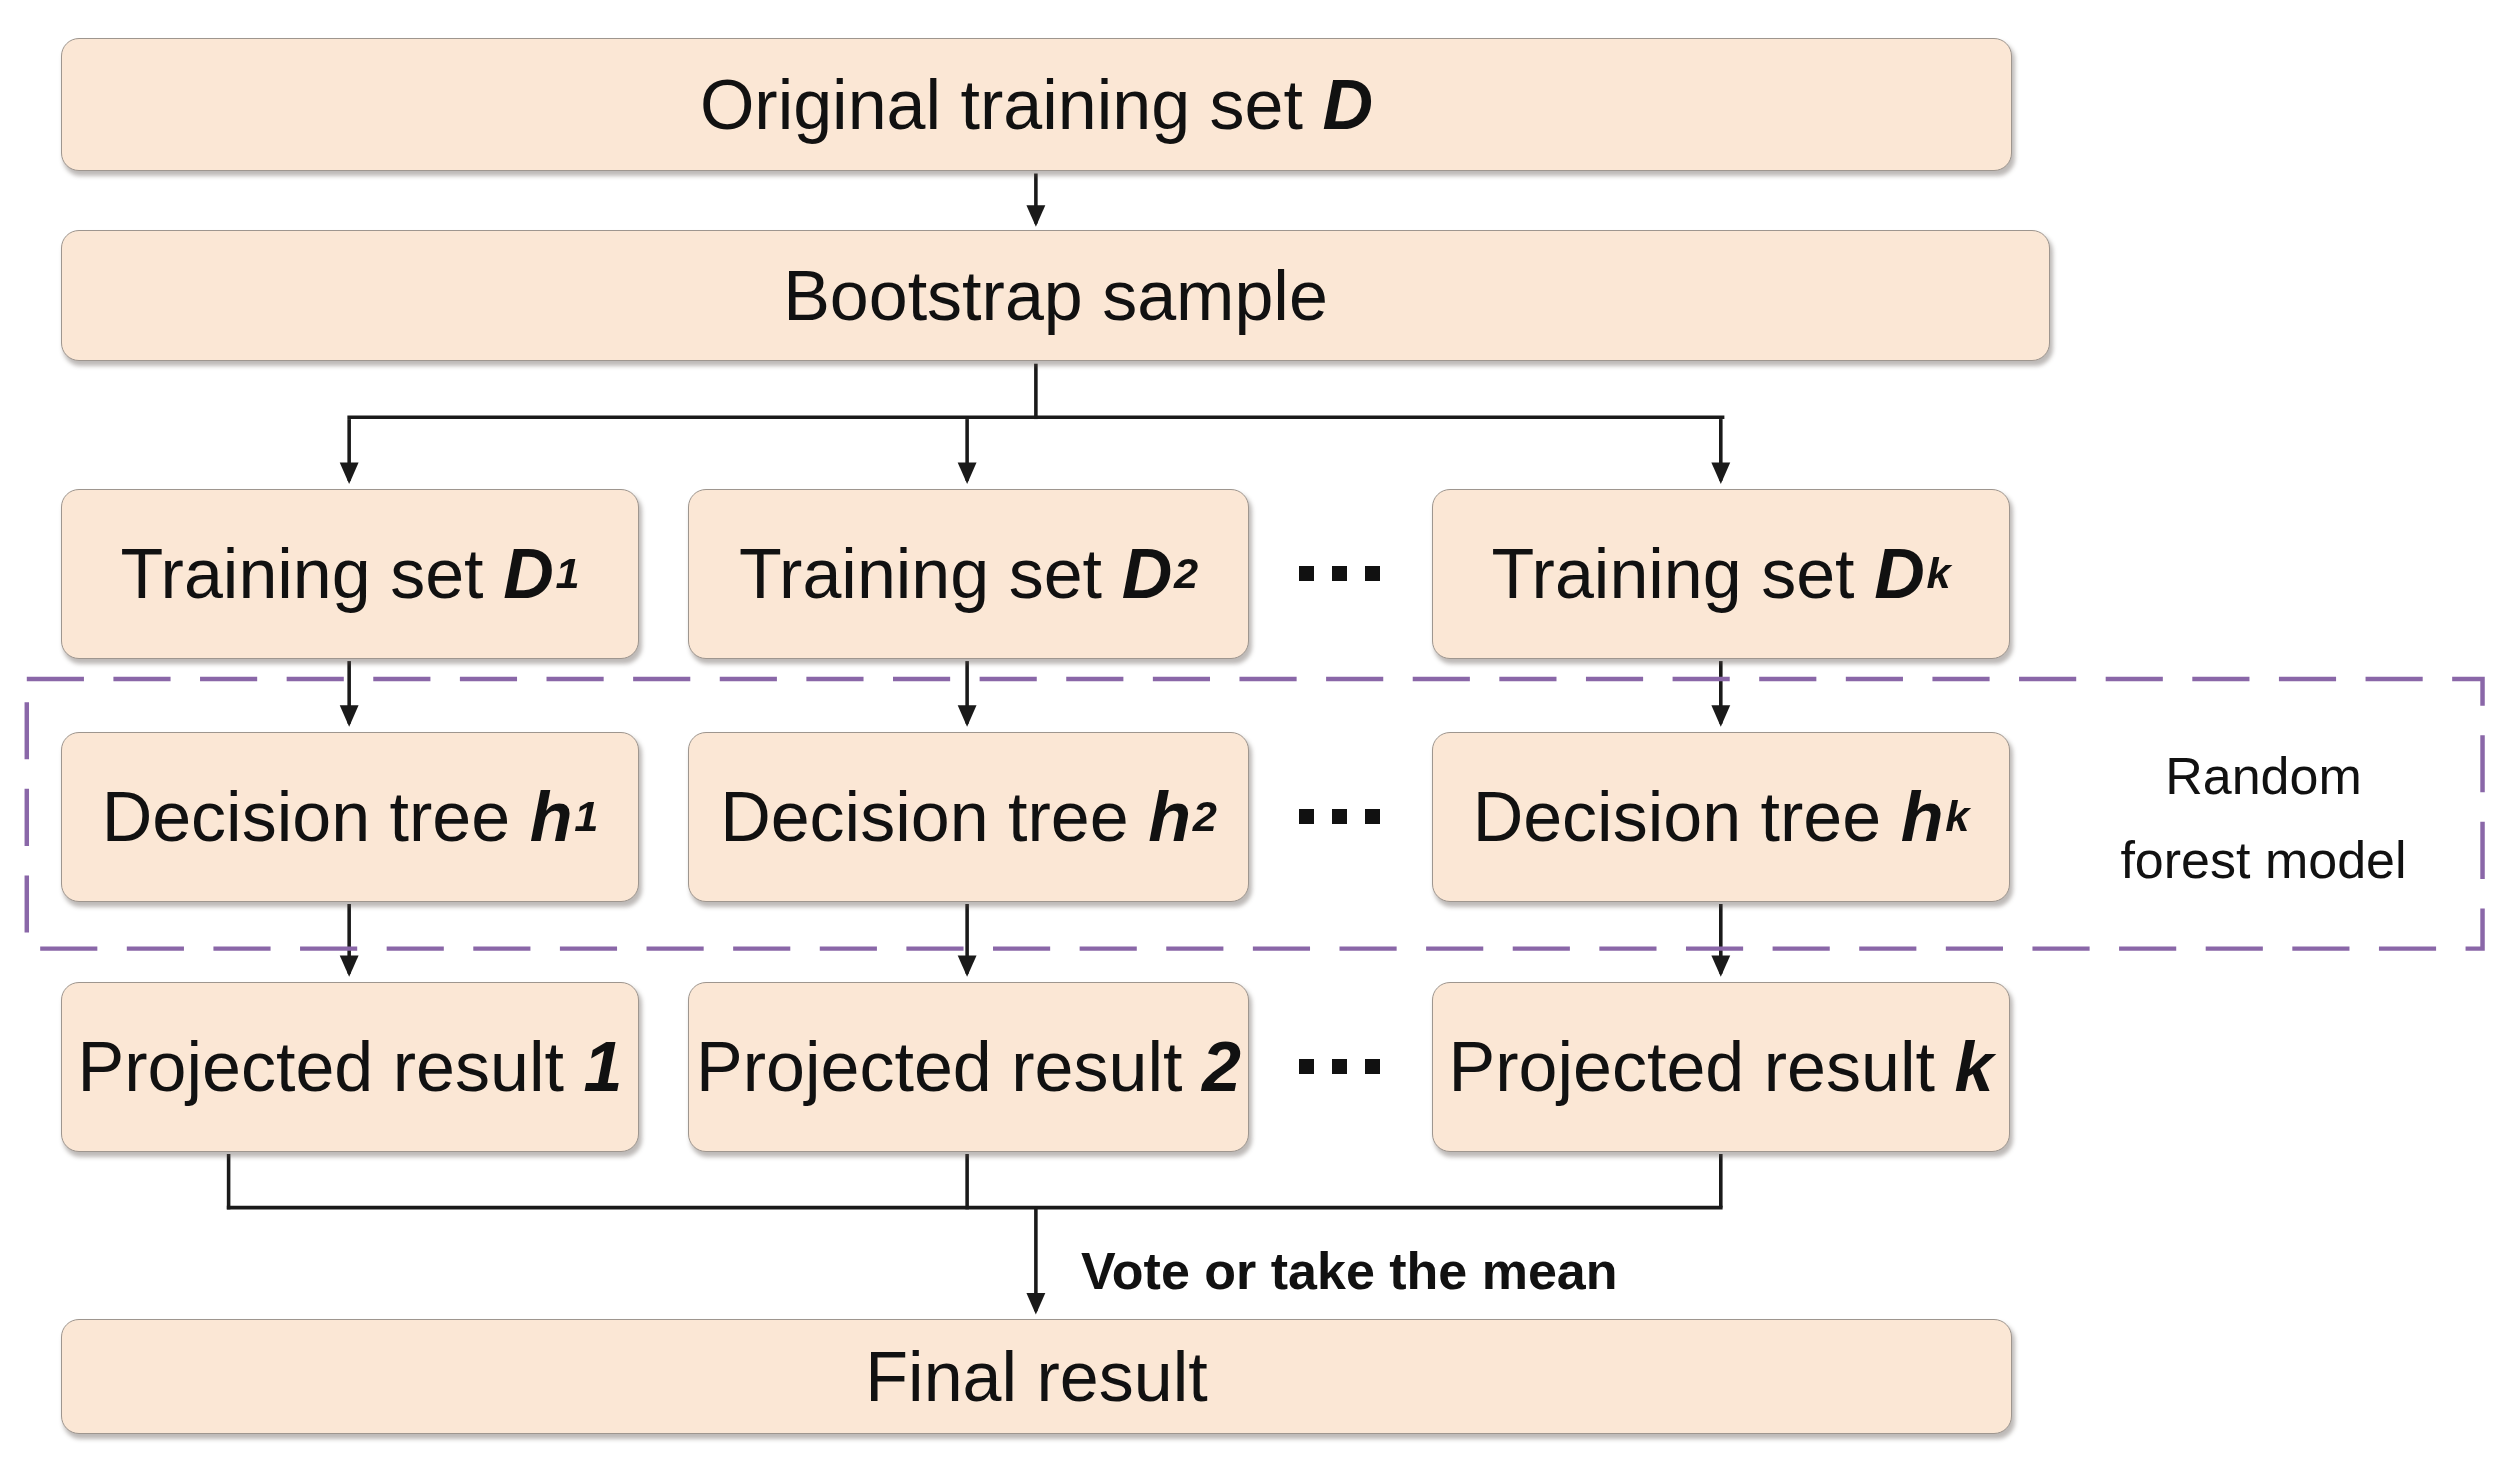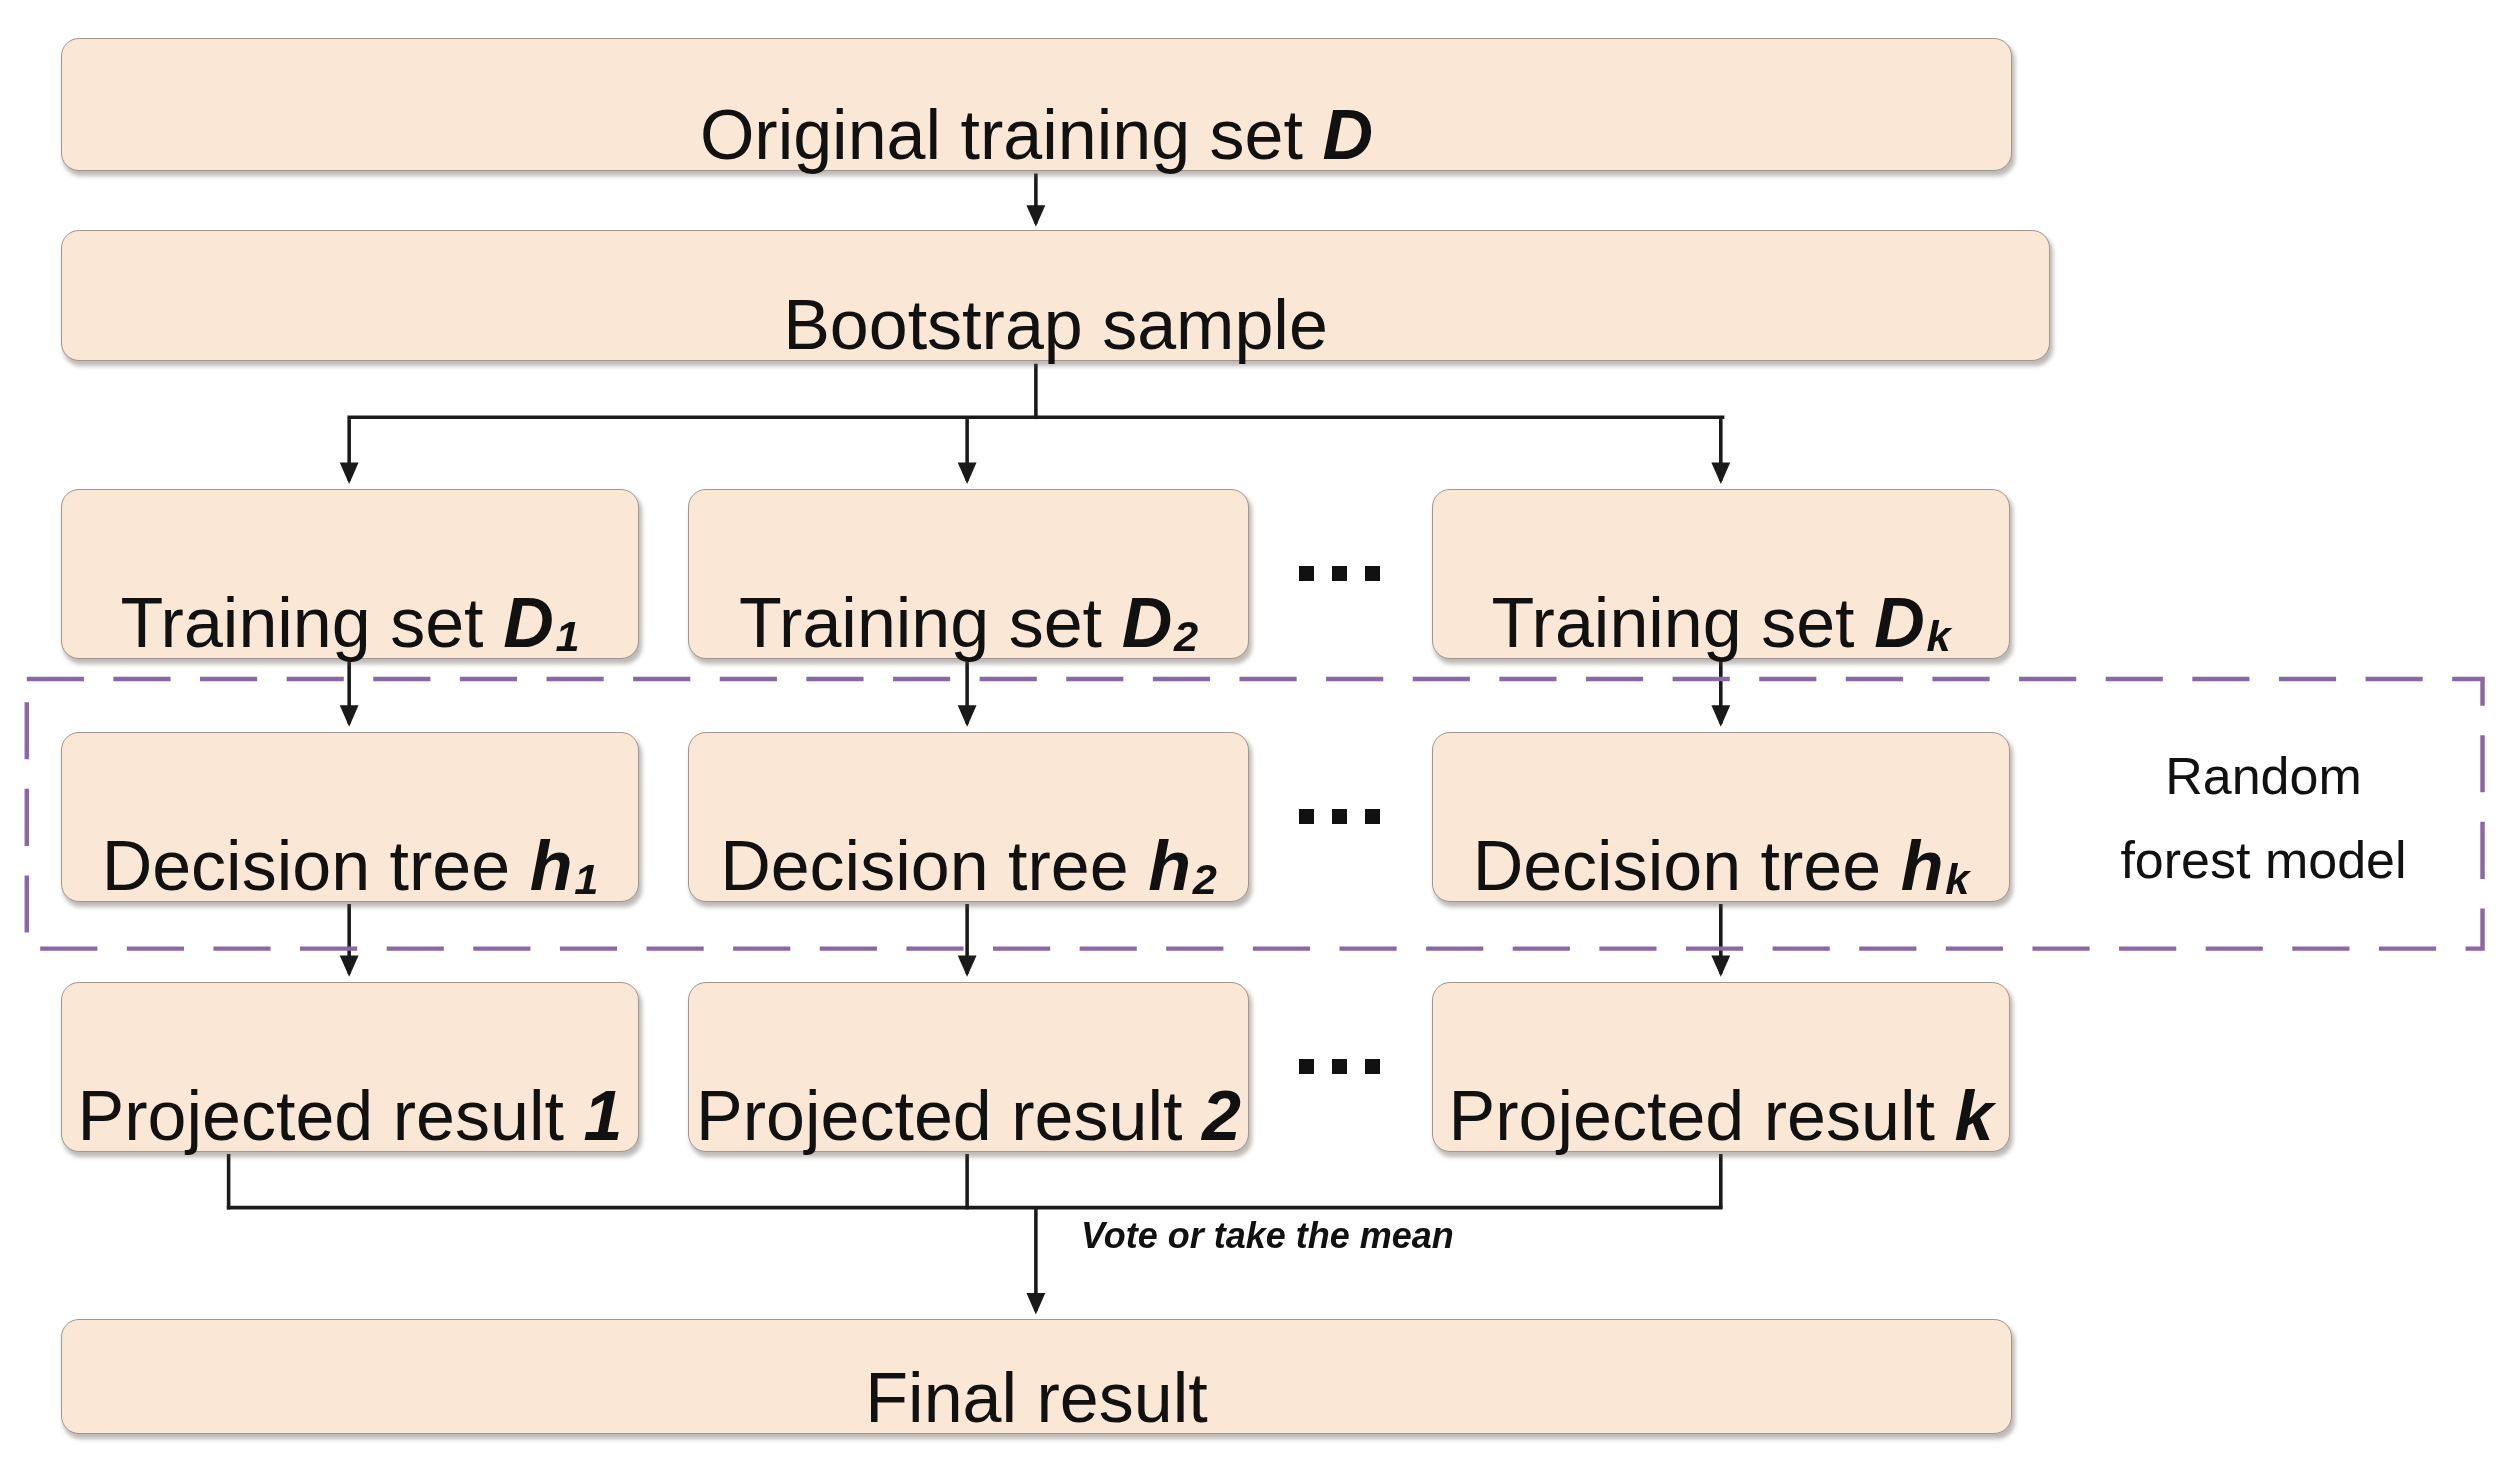--- a/index.html
+++ b/index.html
@@ -12,39 +12,39 @@
     overflow:hidden;
   }
   svg.wires { position:absolute; left:0; top:0; width:2512px; height:1482px; }
 
   .node {
     position:absolute;
     background:#FBE7D5;
     border:1.8px solid #9e968f;
     border-radius:18px;
     box-shadow:2.7px 4.5px 4.5px rgba(90,80,75,0.40);
-    display:flex; align-items:flex-end; justify-content:center;
+    display:flex; align-items:center; justify-content:center;
     font-size:70px; line-height:1; white-space:nowrap;
     box-sizing:border-box;
   }
   .node .em { font-weight:bold; font-style:italic; margin-left:0.28em; }
   .node .em:empty { display:none; margin:0; }
   .node .subs { font-weight:bold; font-style:italic; font-size:0.62em; vertical-align:-0.22em; margin-left:0.04em; }
   .node .subs:empty { display:none; margin:0; }
 
   .dots { position:absolute; display:flex; gap:18px; }
   .dots i { display:block; width:15px; height:15px; background:#111111; }
 
   .group-label {
     position:absolute; left:2040px; top:734px; width:447px;
     font-size:52px; line-height:84px; text-align:center; white-space:nowrap;
   }
   .edge-label {
-    position:absolute; left:1081px; top:1216px;
-    font-size:36px; font-weight:bold; line-height:1.1; white-space:nowrap;font-style:italic;
+    position:absolute; left:1081px; top:1243px;
+    font-size:52px; font-weight:bold; line-height:1.1; white-space:nowrap;
   }
 </style>
 </head>
 <body>
 
 <div class="canvas">
 
   <svg class="wires" viewBox="0 0 2813 1659">
     <defs>
       <marker id="ah" viewBox="0 0 10 10" refX="8.5" refY="5" markerWidth="10" markerHeight="6" orient="auto-start-reverse">

